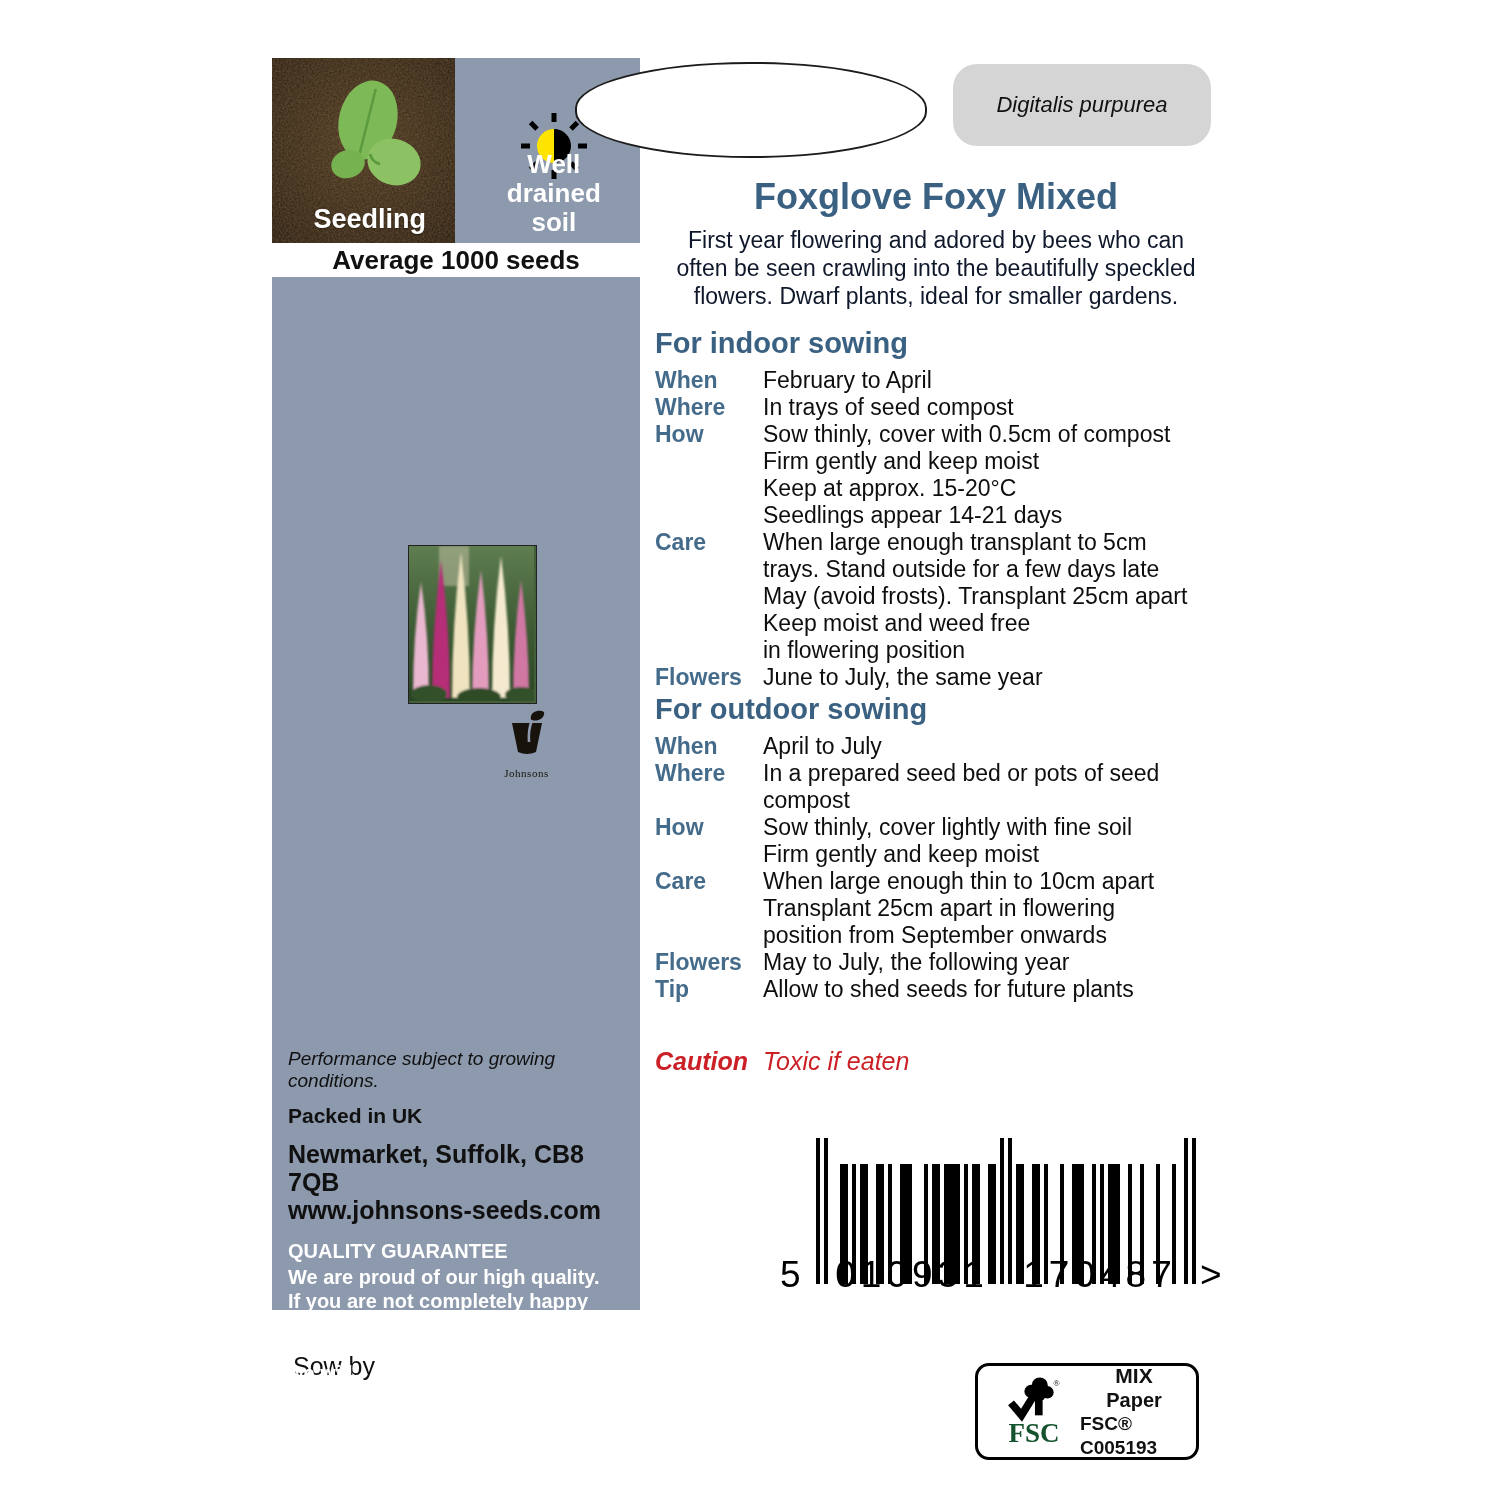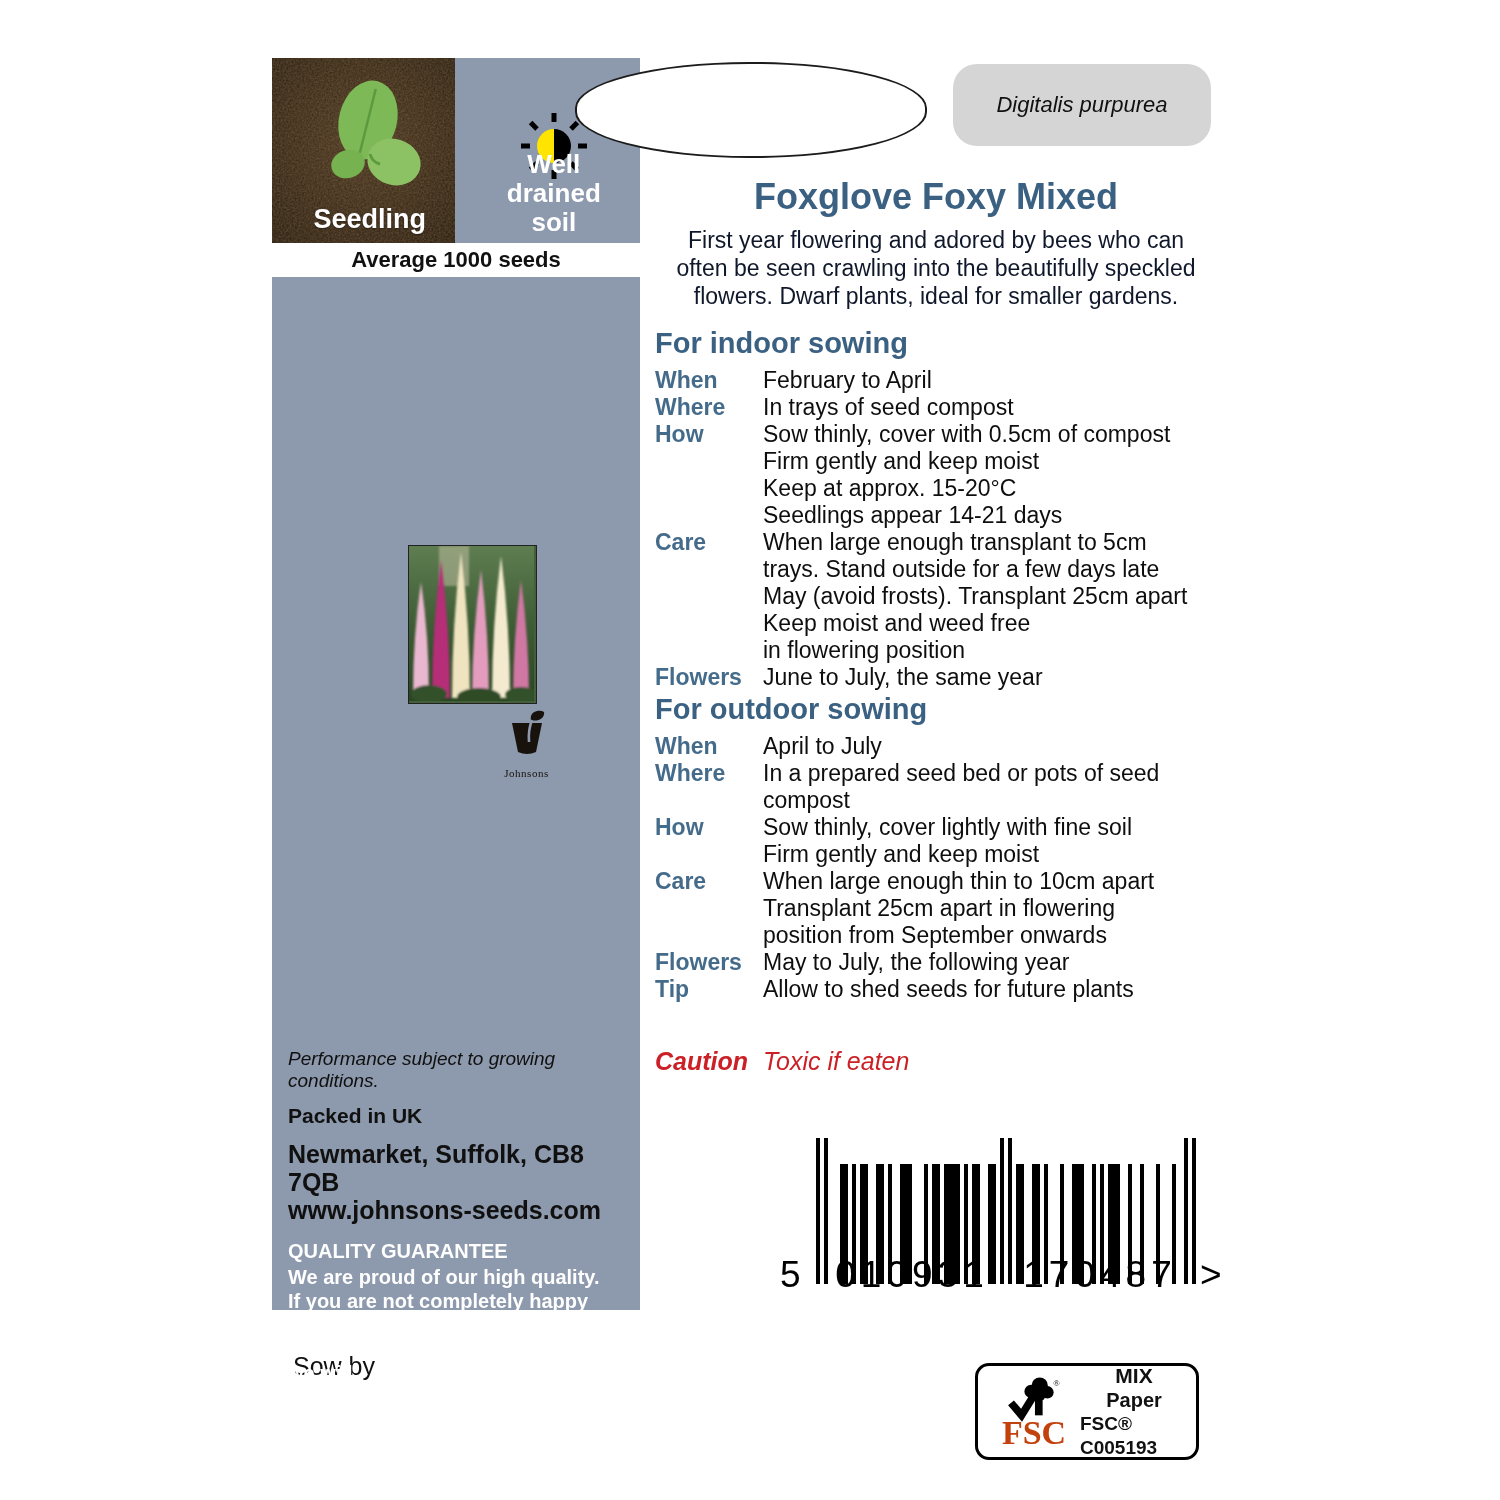--- a/index.html
+++ b/index.html
@@ -13,21 +13,21 @@
   .seedling-photo{position:relative;width:210px;height:185px;overflow:hidden;}
   .seedling-photo svg{display:block;}
   .photo-caption{position:absolute;left:0;right:0;bottom:8px;text-align:center;
                  color:#fff;font-weight:bold;font-size:27px;text-shadow:0 1px 2px rgba(0,0,0,.4);}
   .soil-panel{position:relative;width:185px;height:185px;}
   .sun-wrap{position:absolute;left:50%;top:52px;transform:translateX(-50%);}
   .soil-caption{position:absolute;left:0;right:0;bottom:6px;text-align:center;color:#fff;
                 font-weight:bold;font-size:26px;line-height:29px;padding:0 26px;}
   .seeds-strip{position:absolute;left:0;top:185px;width:368px;height:34px;background:#fff;
                display:flex;align-items:center;justify-content:center;
-               font-weight:bold;font-size:22px;color:#111;}
+               font-weight:bold;font-size:26px;color:#111;}
   .flower-photo{position:absolute;left:136px;top:487px;width:127px;height:157px;
                 border:1px solid #222;background:#44603a;}
   .brand-block{position:absolute;left:0;top:652px;width:421px;text-align:center;padding-left:44px;}
   .brand-name{display:block;font-family:"Liberation Serif",serif;font-size:11px;
               letter-spacing:.5px;color:#17120c;margin-top:1px;}
   .col-text{position:absolute;left:16px;top:990px;width:322px;}
   .perf-note{font-style:italic;font-size:19px;color:#101010;margin:0 0 8px 0;}
   .packed{font-weight:bold;font-size:21px;margin:12px 0 12px 0;color:#101010;}
   .addr{font-weight:bold;font-size:25px;line-height:28px;margin:0;color:#101010;}
   .q-head{color:#fff;font-weight:bold;font-size:20px;margin:16px 0 2px 0;}
@@ -68,22 +68,22 @@
   .bc-left{left:50px;width:168px;text-align:center;letter-spacing:5px;}
   .bc-right{left:238px;width:168px;text-align:center;letter-spacing:5px;}
   .bc-suffix{left:422px;font-size:37px;}
 
   
   .sow-by{position:absolute;left:293px;top:1352px;font-size:25px;color:#101010;}
   .fsc-box{position:absolute;left:975px;top:1363px;width:224px;height:97px;background:#fff;
            border:3px solid #000;border-radius:14px;box-sizing:border-box;
            display:flex;align-items:center;padding:4px 8px 4px 10px;}
   .fsc-left{width:92px;display:flex;flex-direction:column;align-items:center;}
-  .fsc-word{font-family:"Liberation Serif",serif;font-weight:bold;font-size:34px;
-            line-height:26px;color:#c2410c;margin-top:-3px;}
+  .fsc-word{font-family:"Liberation Serif",serif;font-weight:bold;font-size:27px;
+            line-height:26px;color:#14532d;margin-top:-3px;}
   .fsc-right{flex:1;display:flex;flex-direction:column;align-items:center;justify-content:center;}
   .fsc-mix{font-weight:bold;font-size:21px;line-height:24px;}
   .fsc-paper{font-weight:bold;font-size:20px;line-height:24px;}
   .fsc-code{font-weight:bold;font-size:19px;line-height:24px;}
 </style>
 </head>
 <body>
 
 <div class="sheet">
 

